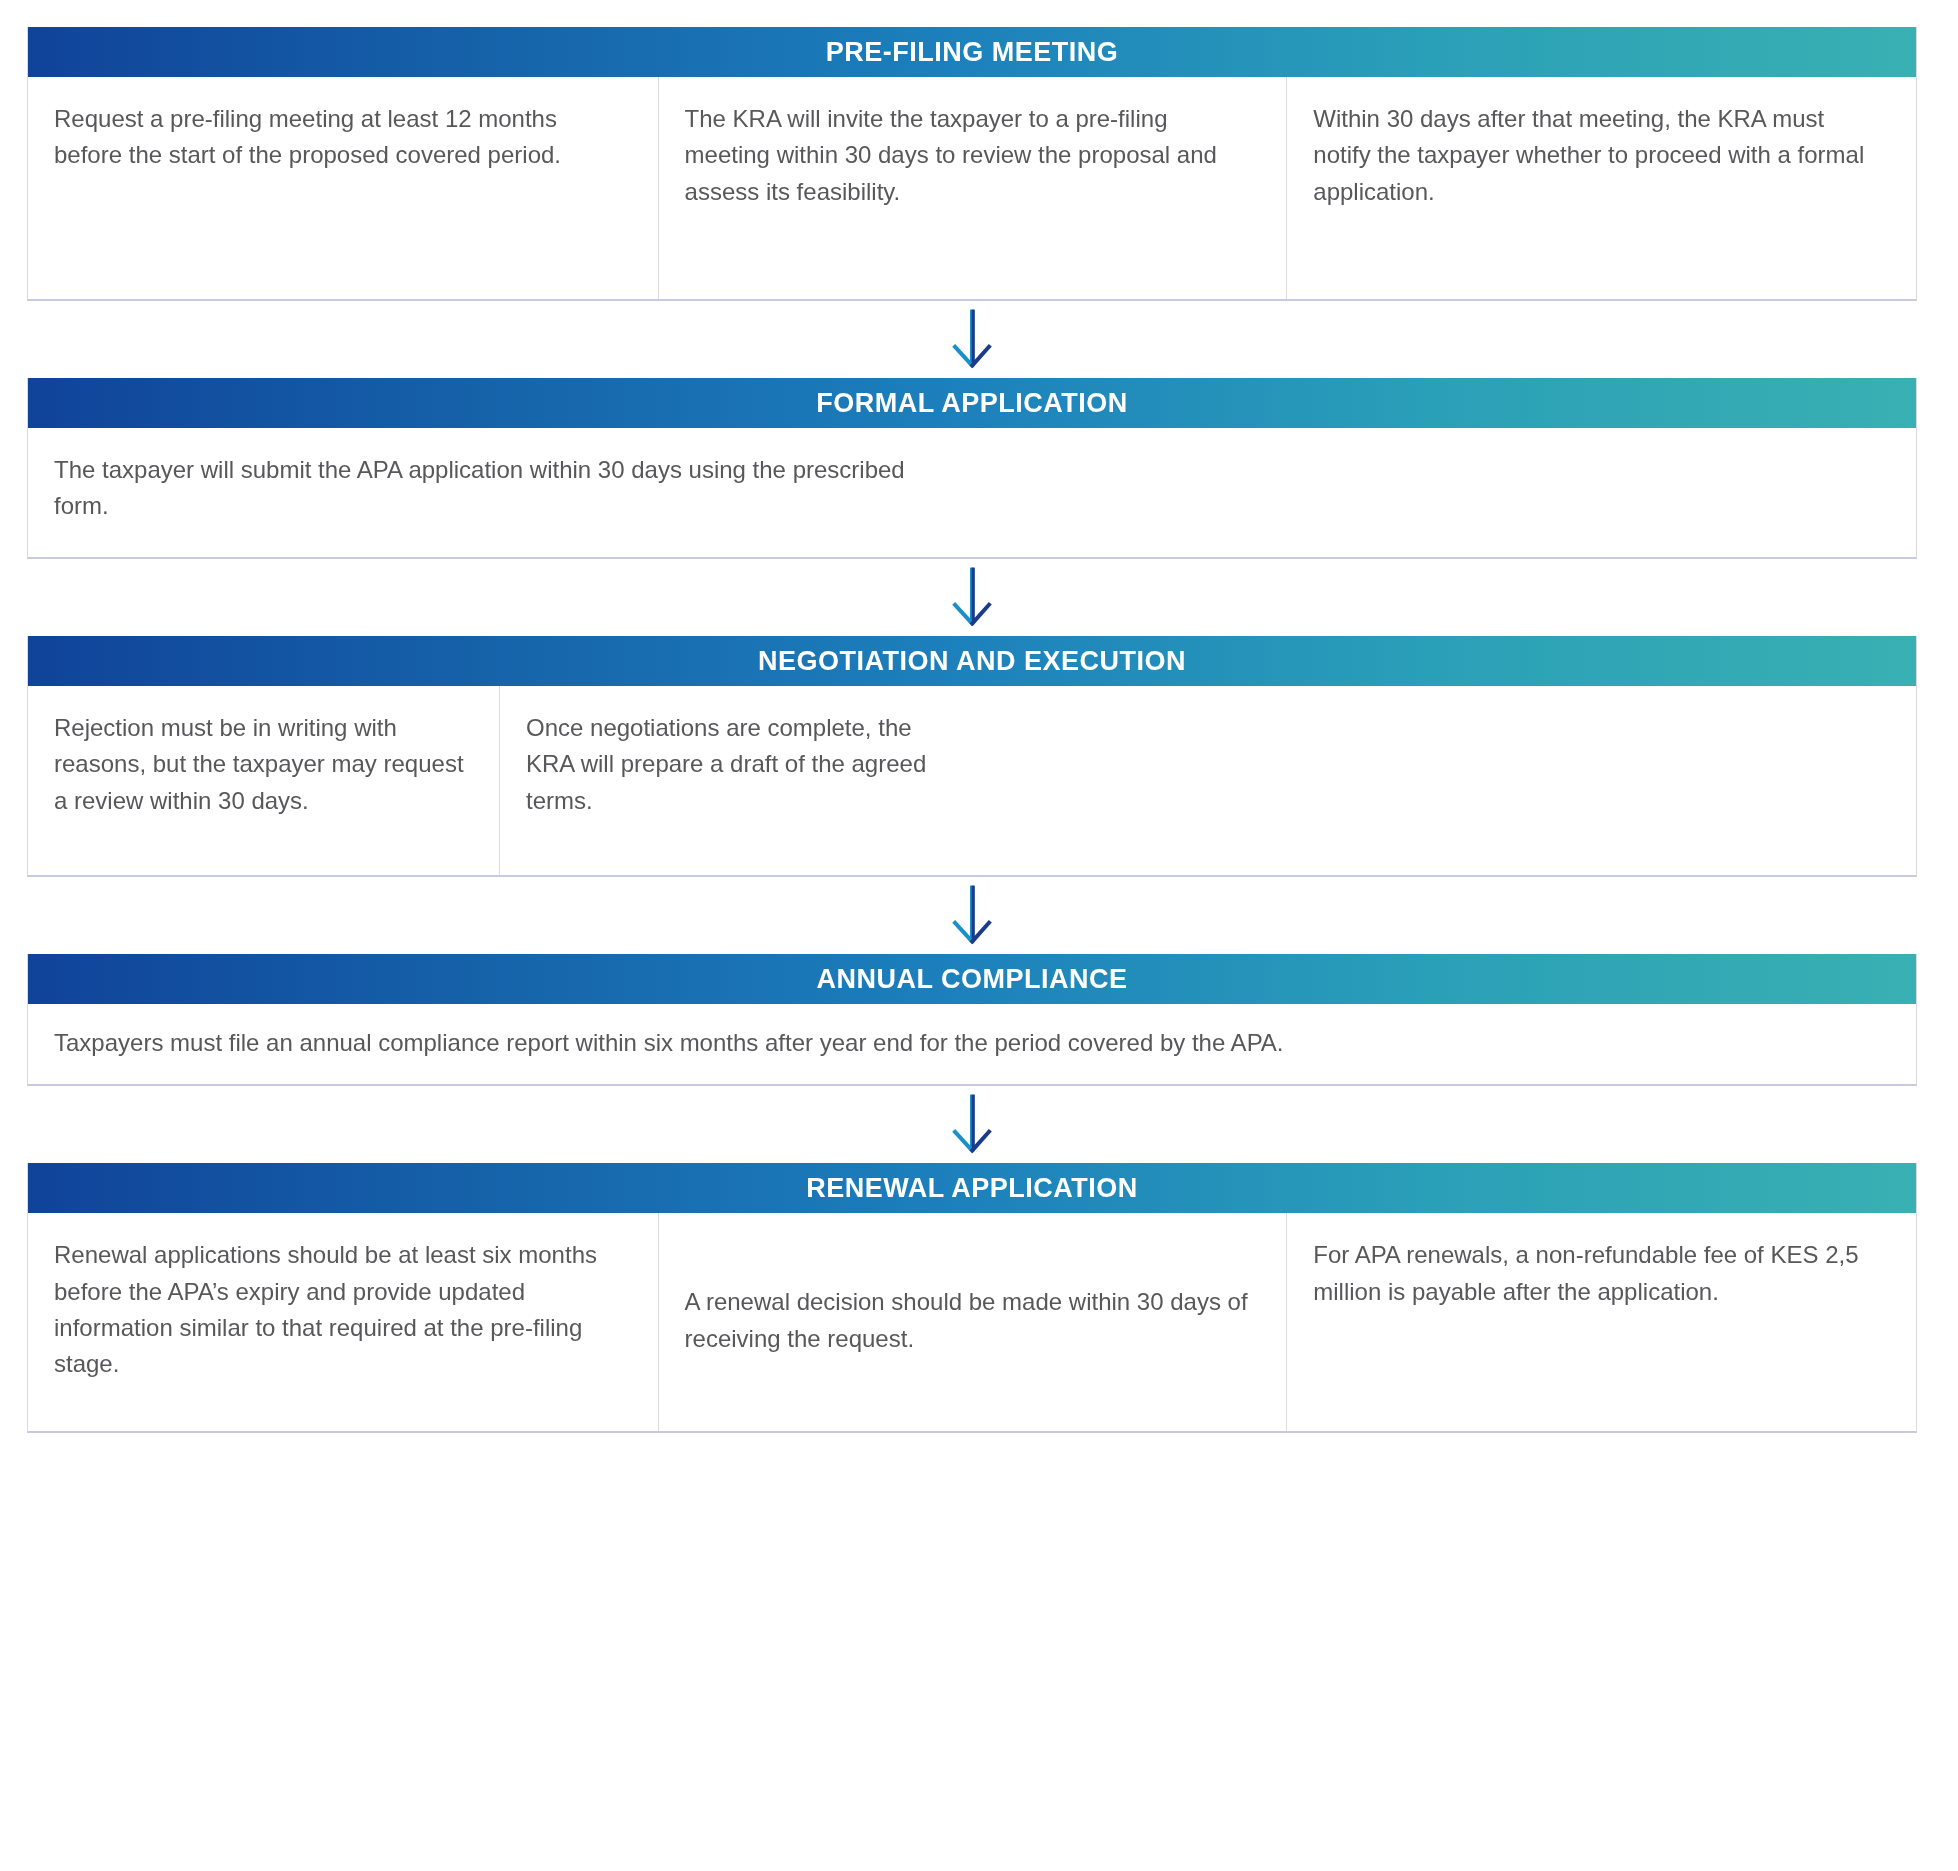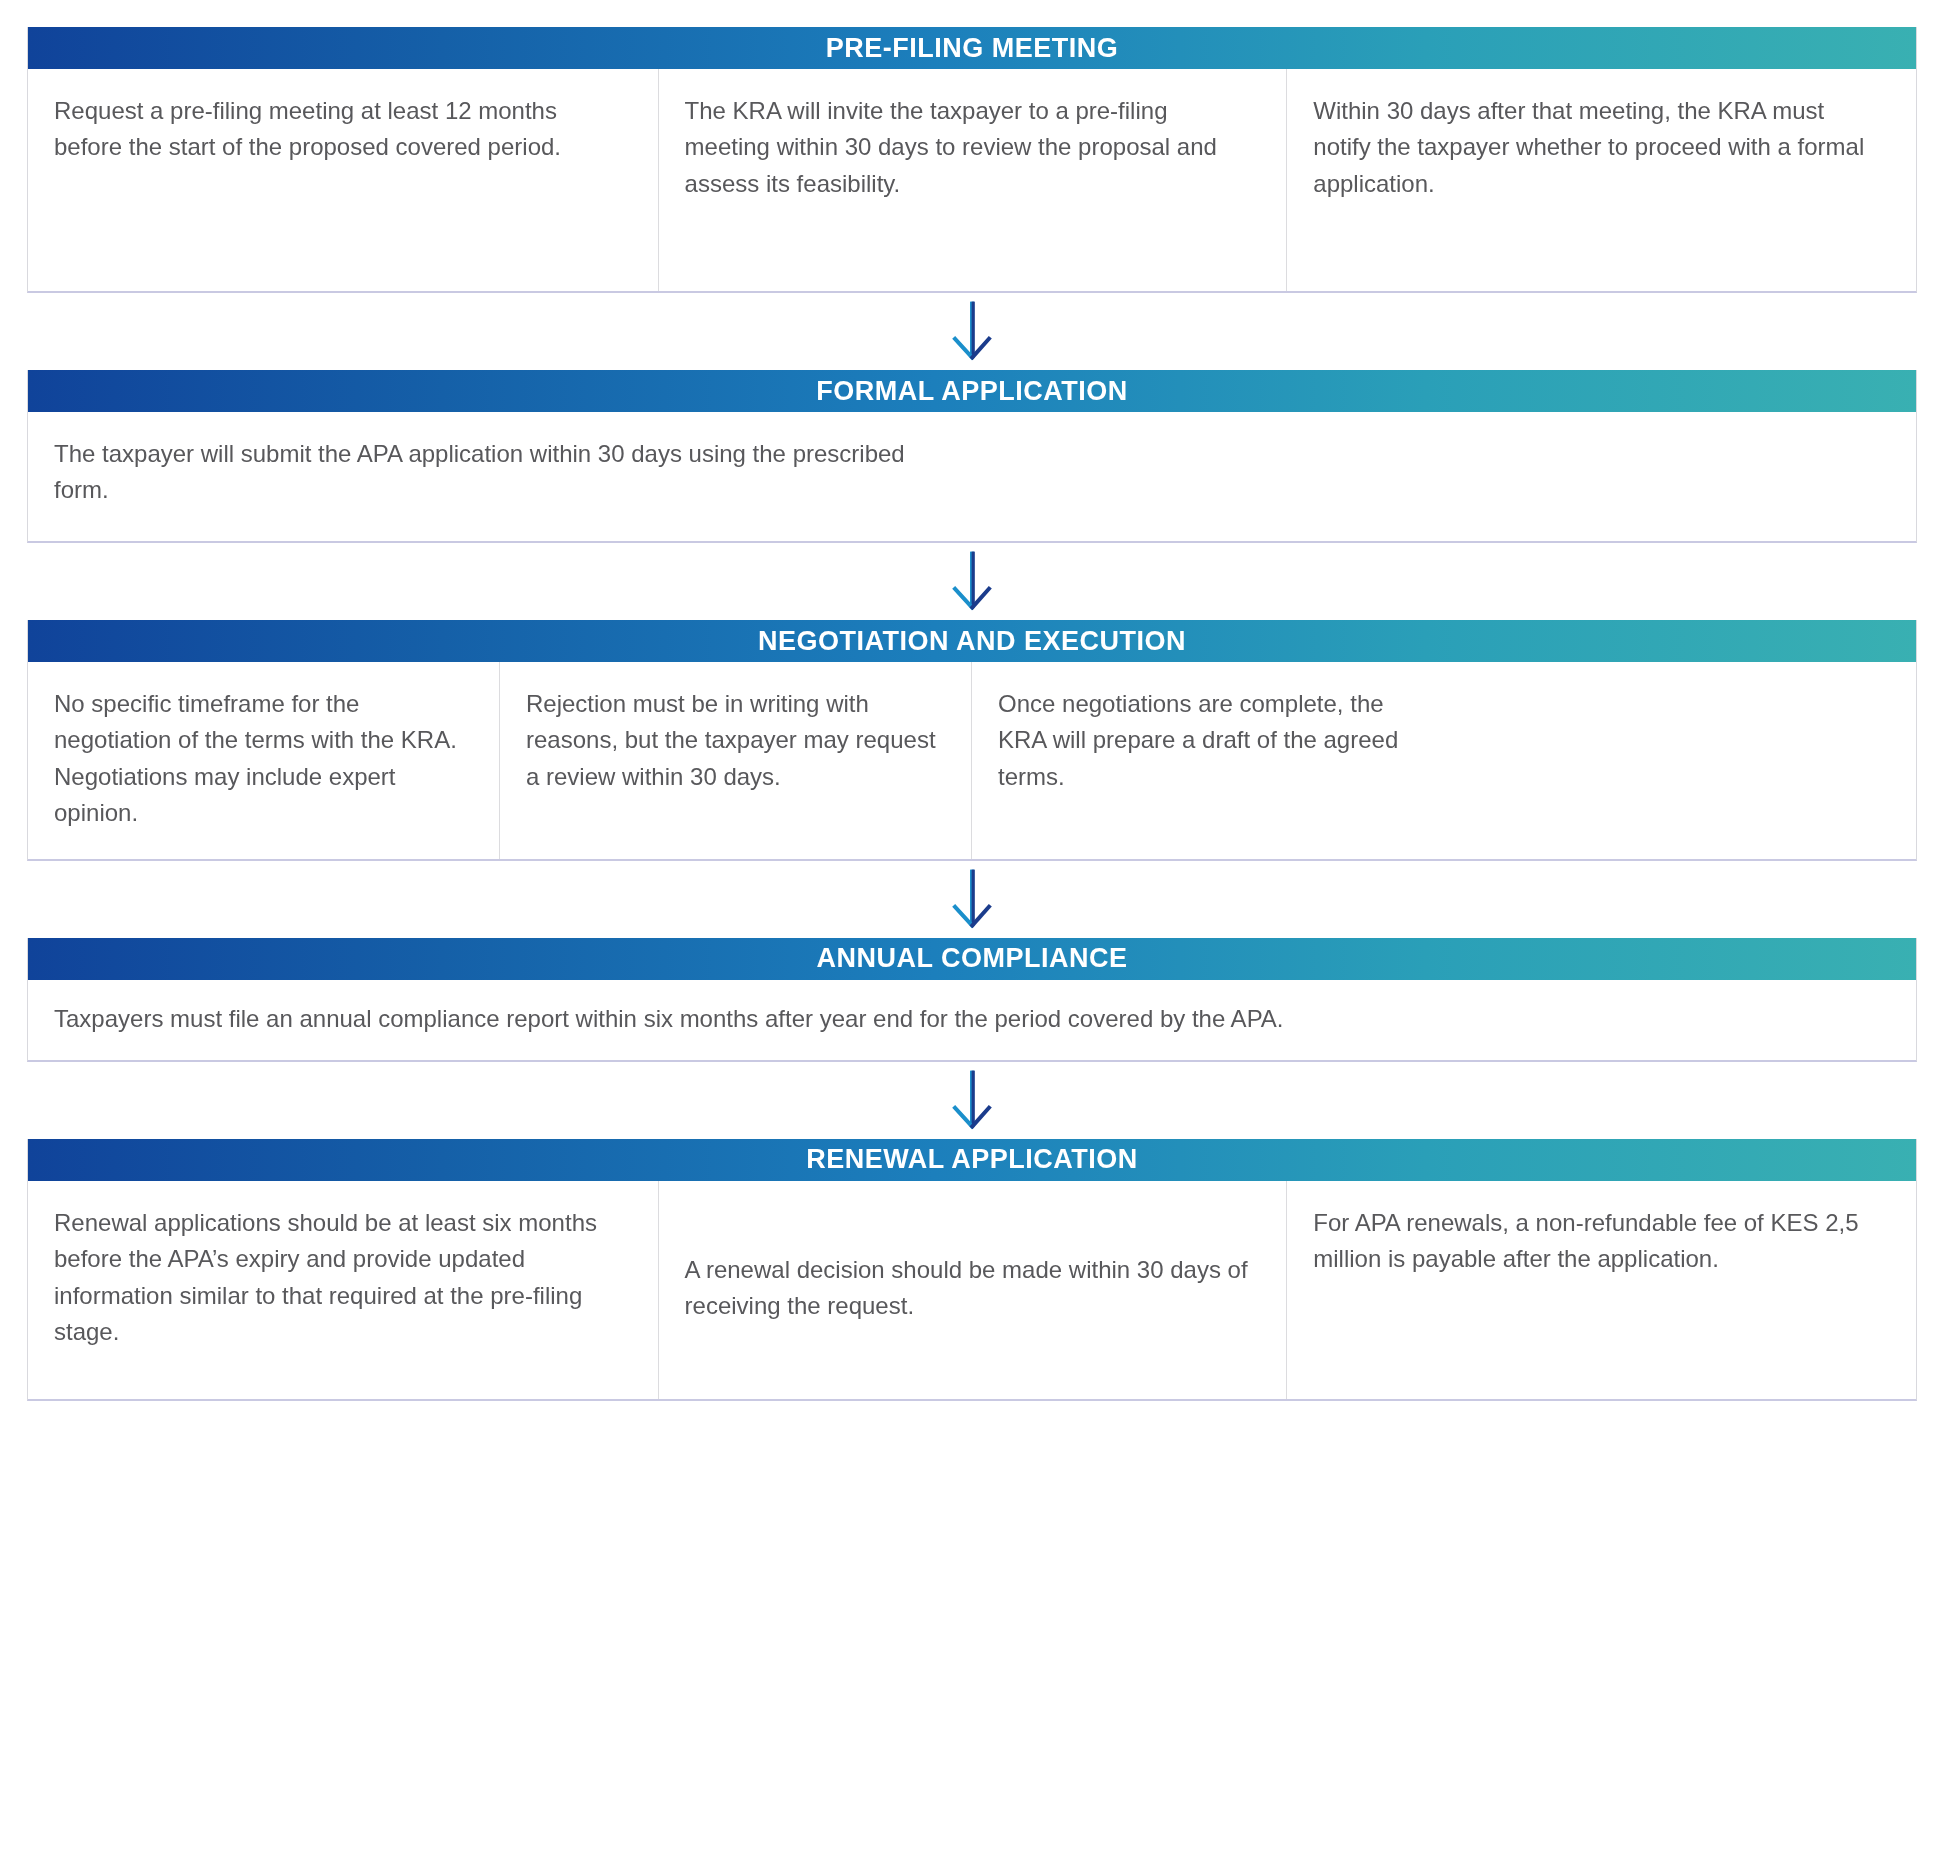--- a/index.html
+++ b/index.html
@@ -23,21 +23,21 @@
   .stage {
     width: 1890px;
     border: 0.8px solid #d9d9de;
     border-bottom: 2.4px solid #c9c9e2;
     border-top: none;
     background: #ffffff;
     box-sizing: border-box;
   }
 
   .stage-header {
-    height: 42px;
+    height: 50px;
     background: linear-gradient(to right, #10439A 0%, #1560A8 22%, #1C7FBC 48%, #2A9FB8 74%, #39B0B2 100%);
     display: flex;
     align-items: center;
     justify-content: center;
   }
 
   .stage-title {
     color: #ffffff;
     font-size: 27px;
     font-weight: bold;
@@ -141,21 +141,20 @@
         <path d="M48 48 L27.5 71" stroke="#1B3C8C" stroke-width="5" fill="none" stroke-linecap="square"></path>
       </svg>
     </span>
   </div>
 
   <div class="stage">
     <div class="stage-header">
       <span class="stage-title">NEGOTIATION AND EXECUTION</span>
     </div>
     <div class="stage-body cells-4 h-row3">
-      <div class="cell">No specific timeframe for the negotiation of the terms with the KRA. Negotiations may include expert opinion.</div>
       <div class="cell">Rejection must be in writing with reasons, but the taxpayer may request a review within 30 days.</div>
       <div class="cell">Once negotiations are complete, the KRA will prepare a draft of the agreed terms.</div>
     </div>
   </div>
 
   <div class="connector">
     <span>
       <svg width="44" height="63" viewBox="0 0 54 78">
         <path d="M27 2 L27 70" stroke="#1B8FCB" stroke-width="5" fill="none"></path>
         <path d="M28.5 2 L28.5 70" stroke="#1B3C8C" stroke-width="4" fill="none"></path>

